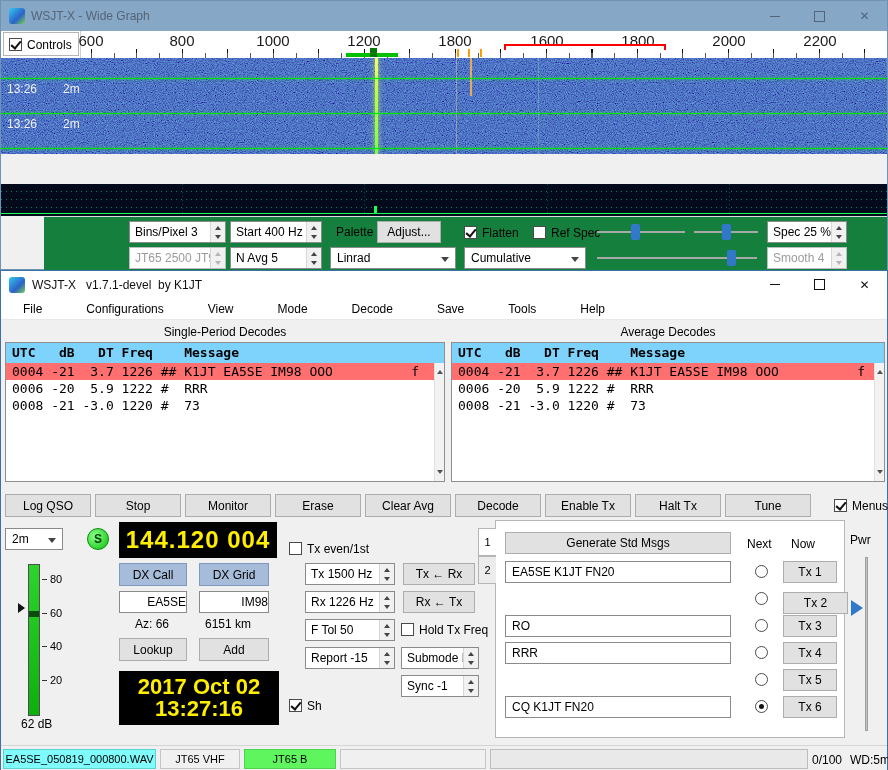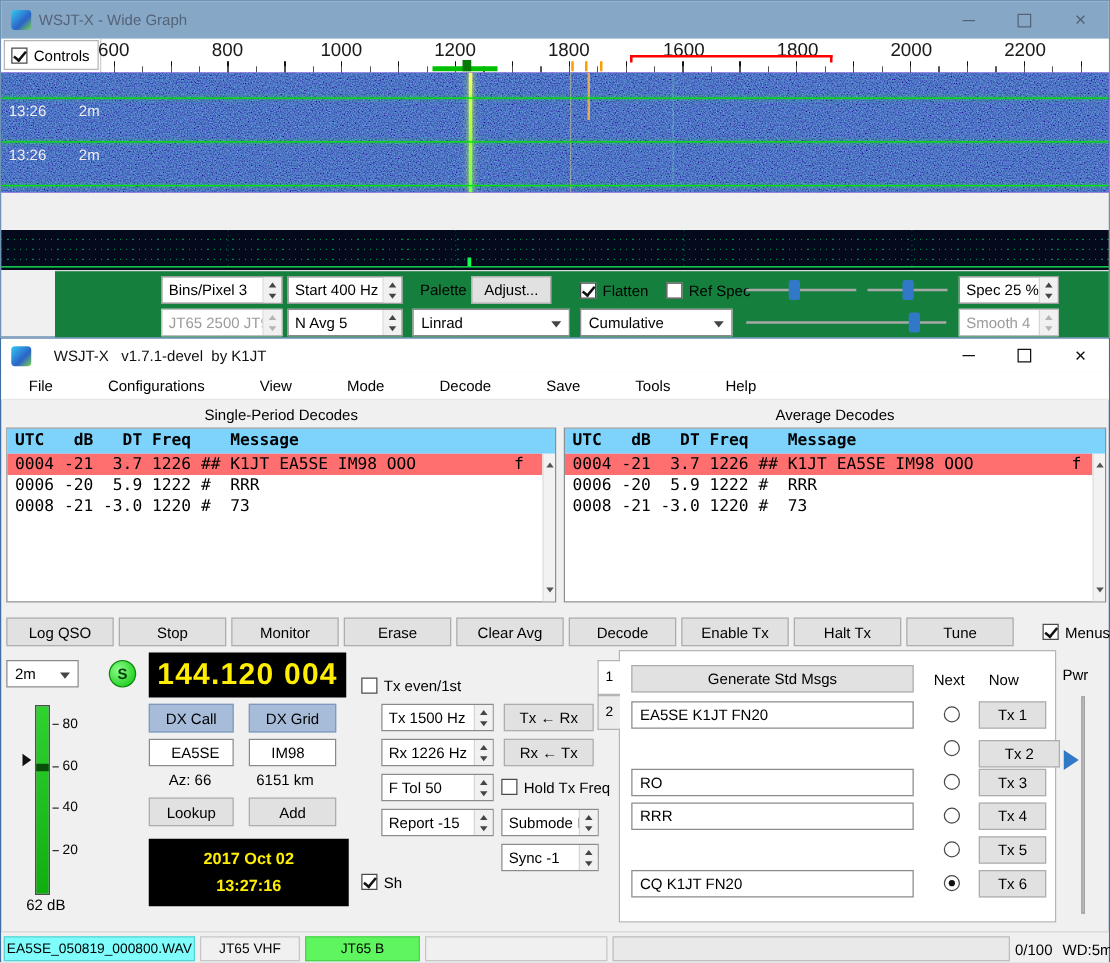--- a/index.html
+++ b/index.html
@@ -5,21 +5,21 @@
   * { margin:0; padding:0; box-sizing:border-box; }
   html,body { width:888px; height:770px; }
   body { font-family:"Liberation Sans",sans-serif; font-size:12px; color:#000; background:#f0f0f0; }
   .pre { white-space:pre; }
   #app { position:relative; width:888px; height:770px; overflow:hidden; background:#f0f0f0; }
 
   
   .btn { position:absolute; height:23px; background:#e1e1e1; border:1px solid #adadad; display:flex; align-items:center; justify-content:center; font-size:12px; cursor:default; }
   .btn.blue { background:#a7bcd9; border-color:#7e99bd; }
   .field { position:absolute; height:22px; background:#fff; border:1px solid #8a8a8a; display:flex; align-items:center; padding-left:6px; overflow:hidden; }
-  .field.center { justify-content:flex-start; padding-left:17px; }
+  .field.center { justify-content:flex-end; padding-left:4px; }
   .combo { position:absolute; height:22px; background:#fff; border:1px solid #8a8a8a; display:flex; align-items:center; padding-left:6px; }
   .combo::after { content:""; position:absolute; right:6px; top:9px; border:4px solid transparent; border-top:5px solid #444; }
   .spin { position:absolute; height:22px; background:#fff; border:1px solid #8a8a8a; display:flex; align-items:center; }
   .spin .txt { flex:1; padding-left:5px; white-space:pre; overflow:hidden; }
   .spin .arrows { width:15px; height:100%; display:flex; flex-direction:column; border-left:1px solid #d6d6d6; }
   .spin .arrows i { flex:1; display:flex; align-items:center; justify-content:center; background:#f1f1f1; }
   .spin .arrows i.up::after { content:""; border:3px solid transparent; border-bottom:4px solid #444; margin-bottom:2px; }
   .spin .arrows i.dn::after { content:""; border:3px solid transparent; border-top:4px solid #444; margin-top:2px; }
   .spin.disabled { border-color:#bdbdbd; color:#9b9b9b; }
   .spin.disabled .arrows i::after { opacity:.35; }
@@ -76,35 +76,35 @@
   .spec-vline { position:absolute; top:0; bottom:0; width:1px;
     background-image:repeating-linear-gradient(to bottom,rgba(0,200,120,.35) 0 1px,transparent 1px 4px); }
   .spec-base { position:absolute; left:0; right:0; bottom:2px; height:1px; background:#18ff55; }
   .spec-peak { position:absolute; left:373px; width:3px; bottom:3px; height:7px; background:#18ff55; }
   .wg-panel { position:absolute; left:0; right:0; top:215px; height:66px; background:#15803d; border-top:1px solid #dcdcdc;margin-left:43px; }
   .lbl { position:absolute; font-size:12px; }
 
   
   .mw { position:absolute; left:0; top:270px; width:888px; height:500px; border:1px solid #3f6fa5; background:#f0f0f0; }
   .mw-title { position:absolute; left:0; top:0; right:0; height:27px; background:#fff; display:flex; align-items:center; color:#111; }
-  .mw-title .t { margin-left:18px; }
+  .mw-title .t { margin-left:7px; }
   .mw-menubar { position:absolute; left:0; top:27px; right:0; height:22px; background:#fff; border-bottom:1px solid #e8e8e8; display:flex; }
   .menu-item { padding:0 22px; line-height:22px; }
   .group-label { position:absolute; transform:translateX(-50%); font-size:12px; }
   .dpanel { position:absolute; top:71px; height:140px; background:#fff; border:1px solid #8f8f91; }
   .dheader { height:20px; background:#7dd3fc; font:bold 13px "DejaVu Sans Mono",monospace; line-height:20px; padding-left:6px; white-space:pre; }
   .drow { font:13px "DejaVu Sans Mono",monospace; line-height:17px; padding-left:6px; white-space:pre; width:calc(100% - 10px); }
   .drow.hl { background:#ff6f6f; }
   .vscroll { position:absolute; right:0; top:20px; bottom:0; width:10px; background:#f2f2f2; border-left:1px solid #e0e0e0; display:flex; flex-direction:column; justify-content:space-between; align-items:center; }
   .sar-up { border:3px solid transparent; border-bottom:4px solid #555; margin-top:4px; }
   .sar-dn { border:3px solid transparent; border-top:4px solid #555; margin-bottom:4px; }
   .freq { position:absolute; left:118px; top:251px; width:158px; height:36px; background:#000; color:#ffee02;
           font-weight:bold; font-size:24px; display:flex; align-items:center; justify-content:center; letter-spacing:1px; }
   .clock { position:absolute; left:118px; top:400px; width:160px; height:54px; background:#000; color:#ffee02;
-           display:flex; flex-direction:column; align-items:center; justify-content:center; font-weight:bold; font-size:13px; line-height:22px; }
+           display:flex; flex-direction:column; align-items:center; justify-content:center; font-weight:bold; font-size:22px; line-height:22px; }
   .sbadge { position:absolute; left:86px; top:257px; width:22px; height:22px; border-radius:50%;
             background:radial-gradient(circle at 35% 35%,#8cff8c,#06c206); border:1px solid #0a8a0a;
             display:flex; align-items:center; justify-content:center; font-weight:bold; color:#043d04; }
   .meter-bar { position:absolute; left:27px; top:293px; width:12px; height:152px;
                background:linear-gradient(to bottom,#2ed32e,#0fae0f); border:1px solid #4e4e4e; }
   .meter-notch { position:absolute; left:28px; top:340px; width:10px; height:6px; background:#0a4d0a; }
   .meter-pointer { position:absolute; left:17px; top:332px; width:0; height:0; border:5px solid transparent; border-left:7px solid #111; }
   .meter-tick { position:absolute; left:41px; width:5px; height:1px; background:#333; }
   .meter-ticklabel { position:absolute; left:49px; transform:translateY(-50%); font-size:11px; }
   .msg-panel { position:absolute; left:494px; top:249px; width:350px; height:218px; background:#fff; border:1px solid #b5b5b5; }

